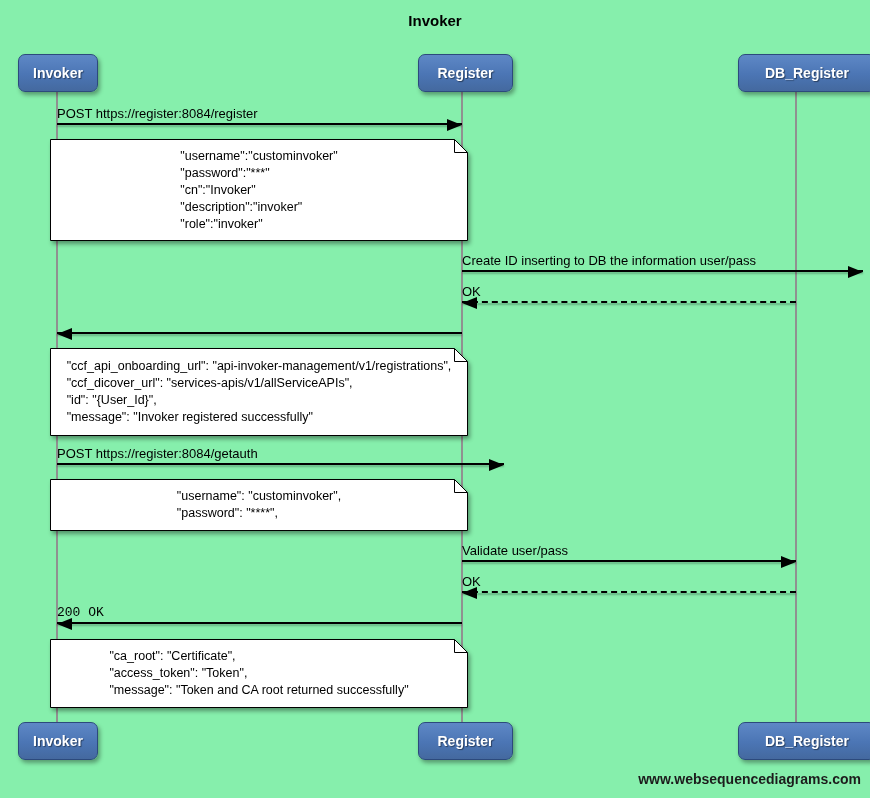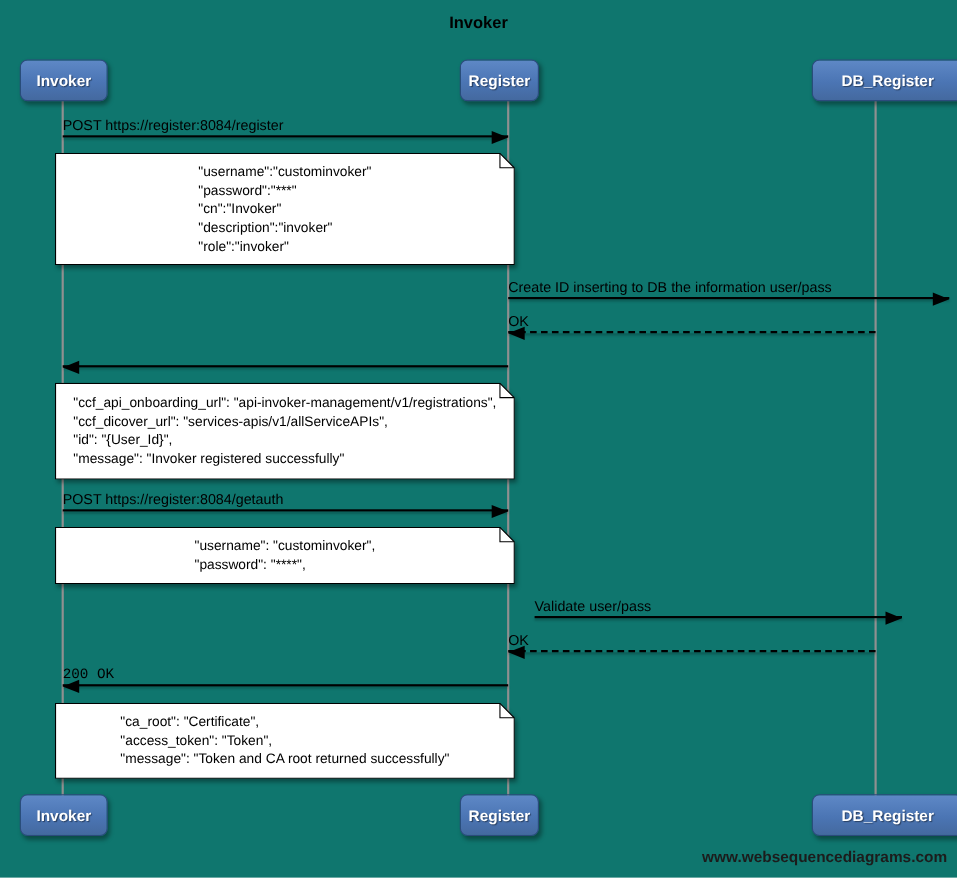--- a/index.html
+++ b/index.html
@@ -1,17 +1,17 @@
 <!DOCTYPE html>
 <html><head>
 <meta charset="utf-8">
 <style>
   html,body{margin:0;padding:0;background:#fff;}
   #canvas{
-    position:relative;width:870px;height:798px;background:#0f766e;overflow:hidden;
+    position:relative;width:870px;height:798px;background:#86efac;overflow:hidden;
     font-family:"Liberation Sans","DejaVu Sans",sans-serif;color:#000;
   }
   
   .diagram-title{
     position:absolute;top:12px;left:0;width:870px;text-align:center;
     font-size:15px;font-weight:bold;
   }
   
   .lifeline{position:absolute;width:2px;background:#909090;top:92px;height:632px;}
   .lifeline.l-invoker{left:56px;}
@@ -22,21 +22,21 @@
     position:absolute;height:38px;border-radius:7px;
     border:1px solid #2c4a7c;
     background:linear-gradient(180deg,#5e88c6 0%,#4b75b4 55%,#44699f 100%);
     box-shadow:2px 3px 4px rgba(0,0,0,0.35);
     display:flex;align-items:center;justify-content:center;
     color:#fff;font-weight:bold;font-size:14px;
     text-shadow:1px 1px 1px rgba(0,0,0,0.45);
     box-sizing:border-box;
   }
   .a-invoker{left:18px;width:80px;}
-  .a-register{left:418px;width:72px;}
+  .a-register{left:418px;width:95px;}
   .a-db{left:738px;width:138px;}
   .row-top{top:54px;}
   .row-bottom{top:722px;}
   
   .message{position:absolute;height:22px;}
   .msg-label{
     position:absolute;left:0;right:0;bottom:4px;text-align:left;
     font-size:13px;white-space:nowrap;
   }
   .msg-line{
@@ -45,22 +45,22 @@
   }
   .msg-line.dashed{border-top-style:dashed;}
   .arrowhead{position:absolute;bottom:-6px;width:0;height:0;border-style:solid;}
   .arrowhead.right{right:0;border-width:6px 0 6px 15px;border-color:transparent transparent transparent #000;}
   .arrowhead.left{left:0;border-width:6px 15px 6px 0;border-color:transparent #000 transparent transparent;}
   
   .m1{left:57px;width:405px;top:103px;}
   .m2{left:462px;width:401px;top:250px;}
   .m3{left:462px;width:334px;top:281px;}
   .m4{left:57px;width:405px;top:312px;}
-  .m5{left:57px;width:405px;top:443px;}
-  .m6{left:462px;width:334px;top:540px;margin-left:24px;}
+  .m5{left:57px;width:405px;top:443px;padding-left:42px;}
+  .m6{left:462px;width:334px;top:540px;}
   .m7{left:462px;width:334px;top:571px;}
   .m8{left:57px;width:405px;top:602px;font-family:Liberation Mono, monospace;}
   
   .note{position:absolute;width:418px;}
   .note svg{position:absolute;left:0;top:0;filter:drop-shadow(2px 3px 2px rgba(0,0,0,0.38));}
   .note svg path{fill:#ffffff;stroke:#000;stroke-width:1;}
   .note svg path.fold-line{fill:none;}
   .note-text{
     position:relative;z-index:1;width:100%;height:100%;
     display:flex;align-items:center;justify-content:center;

